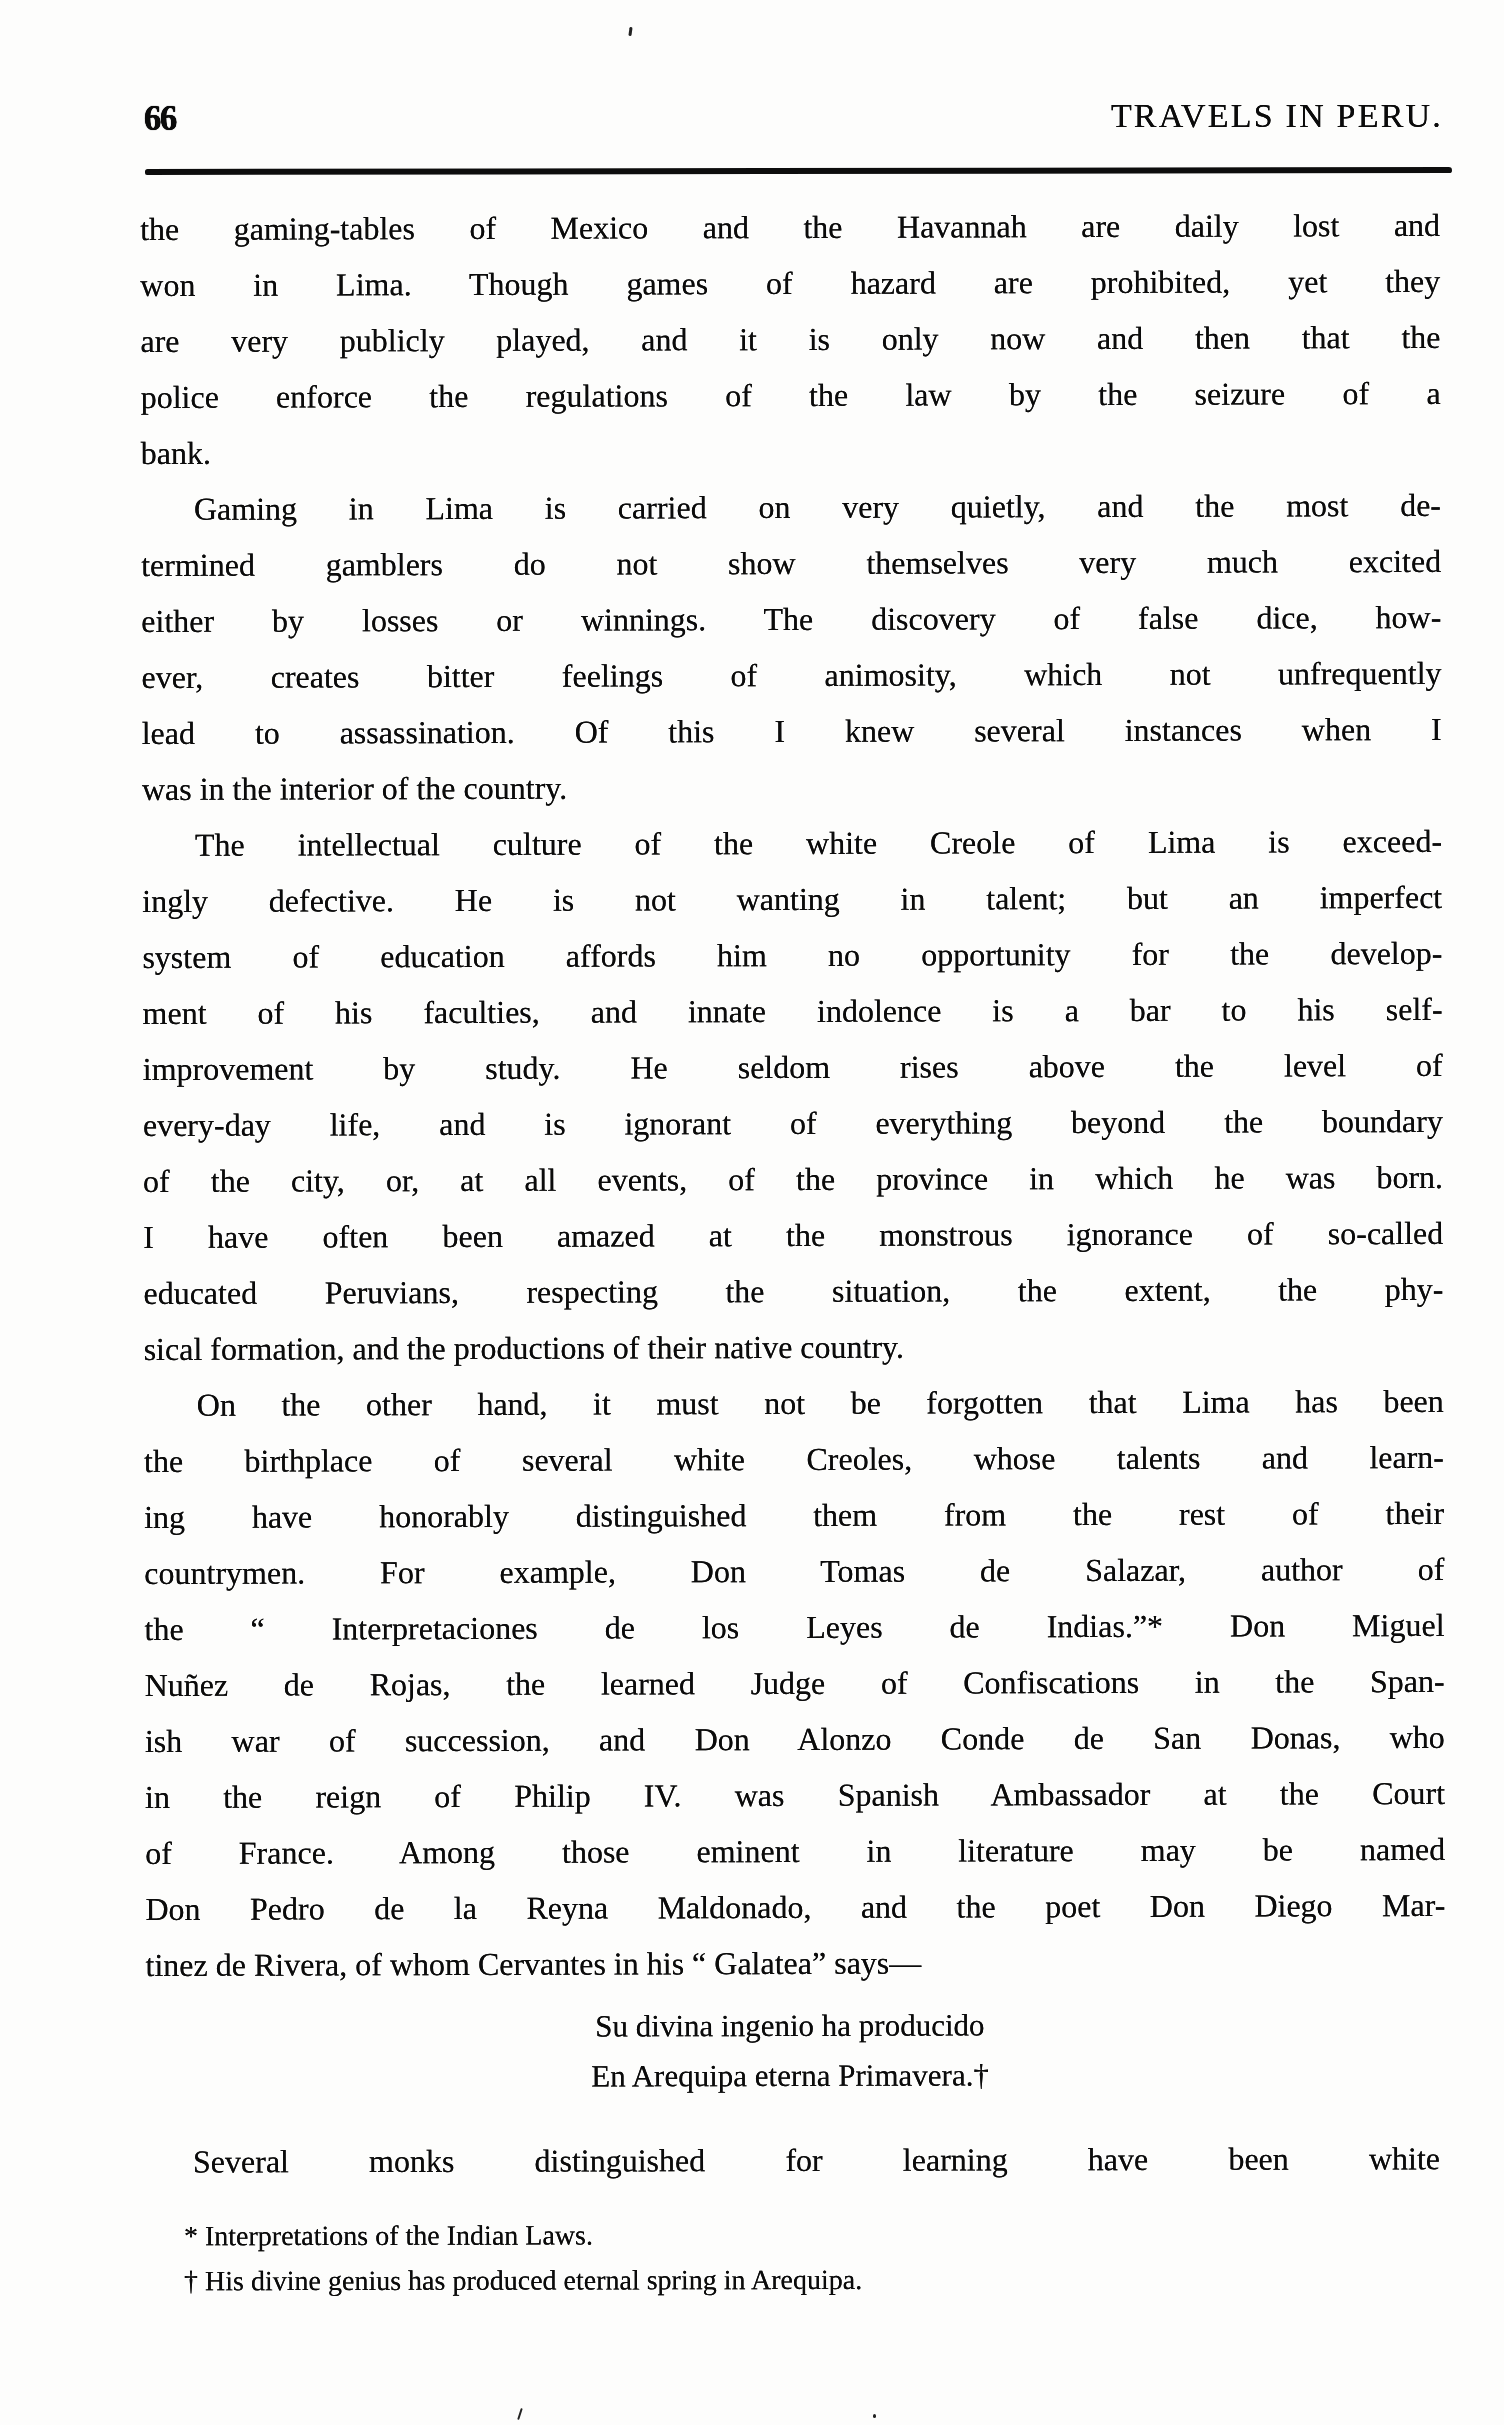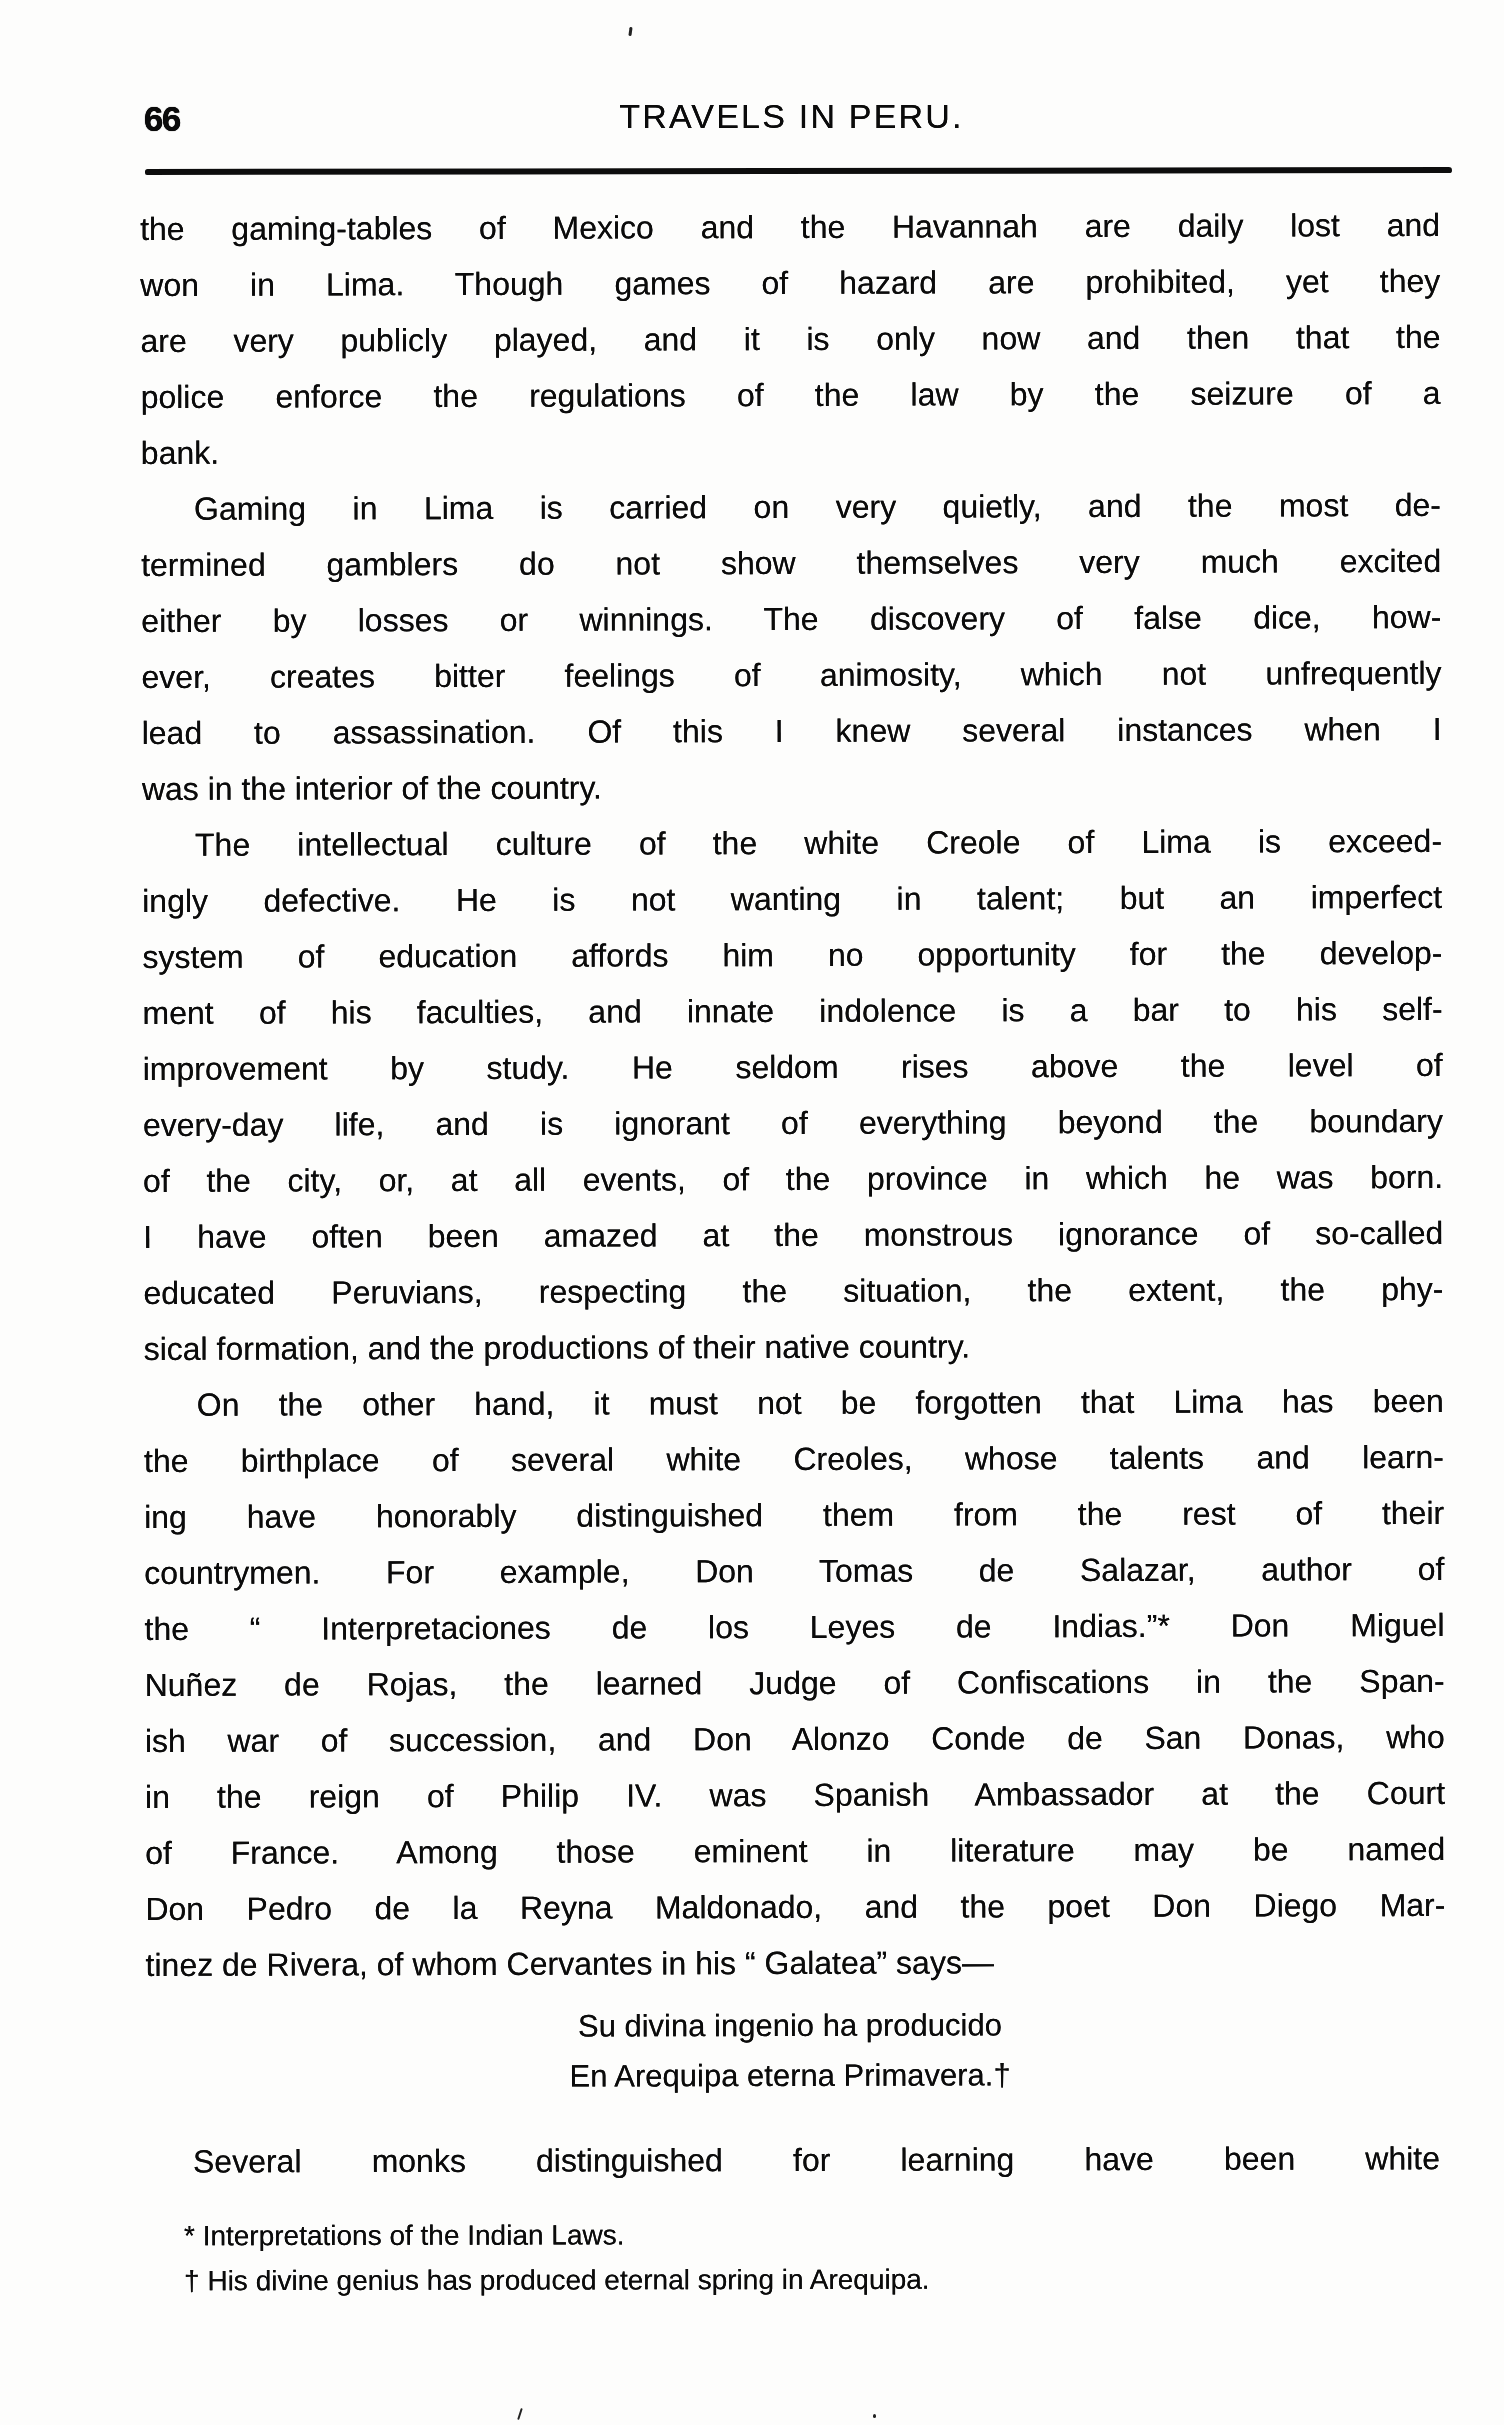--- a/index.html
+++ b/index.html
@@ -6,21 +6,21 @@
     margin: 0;
     padding: 0;
     background: #ffffff;
   }
   #page {
     position: relative;
     width: 1505px;
     height: 2426px;
     background: #fdfdfc;
     overflow: hidden;
-    font-family: Liberation Sans, sans-serif;
+    font-family: Liberation Serif, serif;
     color: #0b0b0b;
   }
   
   .header-row {
     position: absolute;
     left: 140px;
     top: 97px;
     width: 1303px;
     height: 46px;
   }
@@ -31,21 +31,21 @@
     font-size: 35px;
     font-weight: bold;
     letter-spacing: -1.5px;
     text-shadow: 0 0 0.9px #000, 0.4px 0.4px 0.6px #000;
   }
   .running-title {
     position: absolute;
     left: 0;
     width: 100%;
     top: 0;
-    text-align: center;
+    text-align: right;
     font-size: 34px;
     letter-spacing: 2.2px;
     text-shadow: 0 0 0.5px #000;
     white-space: nowrap;
   }
   .header-rule {
     position: absolute;
     left: 145px;
     top: 168px;
     width: 1307px;

